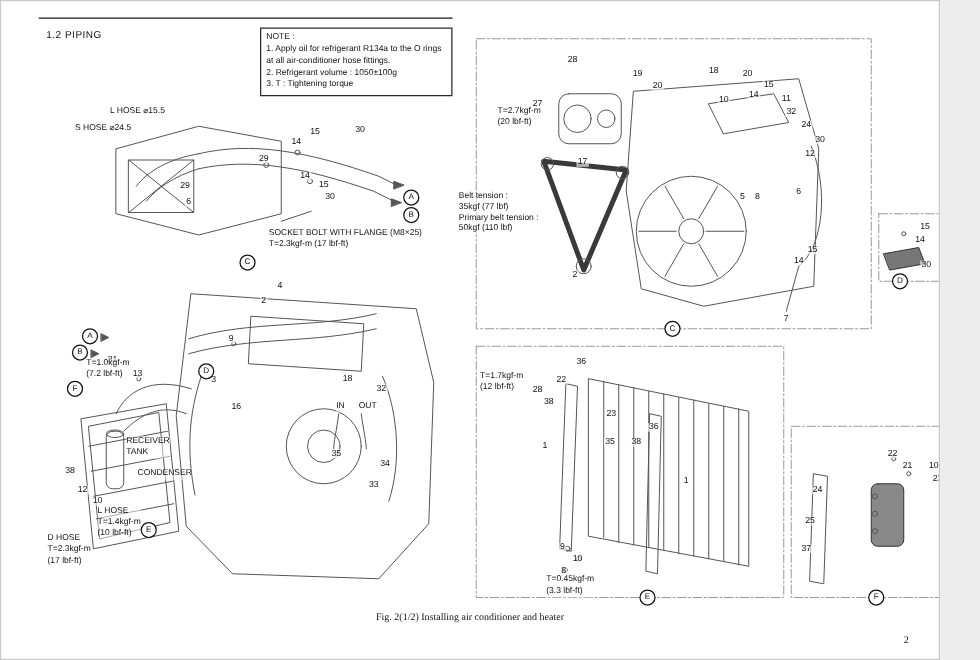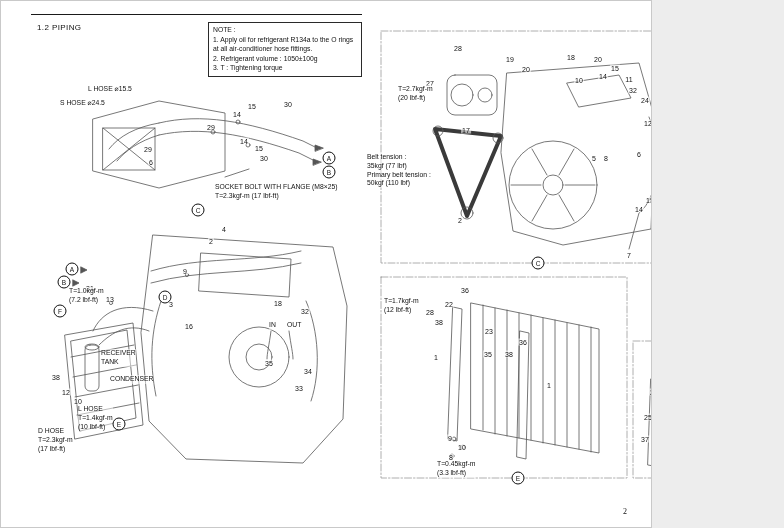--- a/index.html
+++ b/index.html
@@ -1,17 +1,17 @@
 <!DOCTYPE html>
 <html><head>
 <meta charset="utf-8">
 <style>
   html,body{margin:0;padding:0;background:#ededed;}
   .page{
-    position:relative;width:652px;height:528px;background:#ffffff;
+    position:relative;width:752px;height:528px;background:#ffffff;
     border:1px solid #c9c9c9;box-sizing:border-box;overflow:hidden;
     font-family:"Liberation Sans","DejaVu Sans",sans-serif;color:#111;
   }
   .top-rule{position:absolute;left:30px;top:13px;width:331px;height:1px;background:#1a1a1a;}
   .section-title{position:absolute;left:36px;top:22px;font-size:8px;letter-spacing:.4px;}
   .note-box{
     position:absolute;left:207px;top:21px;width:154px;box-sizing:border-box;
     border:1px solid #2a2a2a;background:#fff;padding:2px 4px 4px;
     font-size:6.8px;line-height:1.35;z-index:4;
   }
@@ -259,14 +259,15 @@
       <span class="view-label" style="left: 63px; top: 281px;">B</span>
       <span class="view-label" style="left: 59px; top: 310px;">F</span>
       <span class="view-label" style="left: 164px; top: 296px;">D</span>
       <span class="view-label" style="left: 118px; top: 423px;">E</span>
       <span class="view-label" style="left: 537px; top: 262px;">C</span>
       <span class="view-label" style="left: 719px; top: 224px;">D</span>
       <span class="view-label" style="left: 517px; top: 477px;">E</span>
       <span class="view-label" style="left: 700px; top: 477px;">F</span>
     </div>
 
+  <div class="caption">Fig. 2(1/2)   Installing air conditioner and heater</div>
   <div class="page-number">2</div>
 </div>
 
 </body></html>

